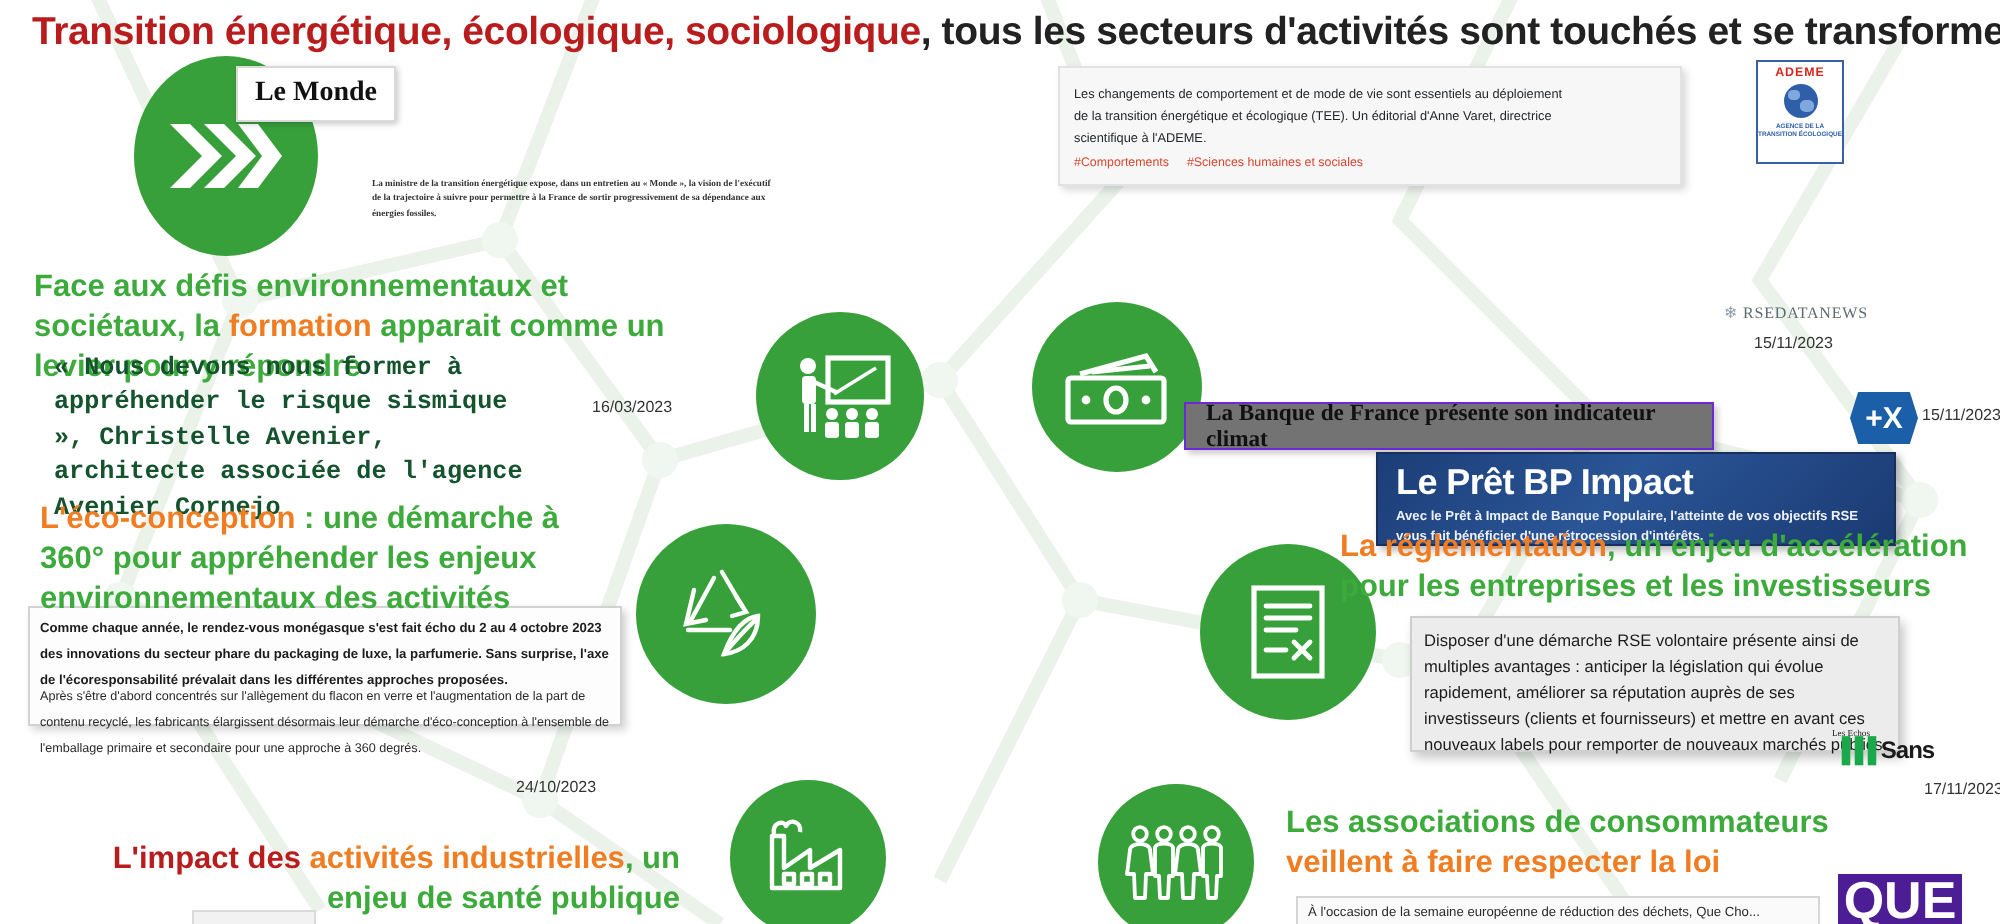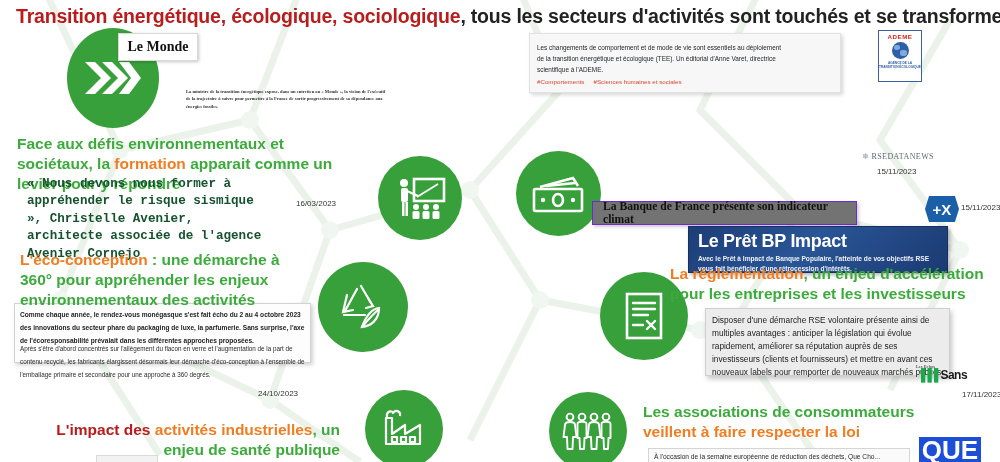--- a/index.html
+++ b/index.html
@@ -168,21 +168,21 @@
   .reg-text {
     position:absolute; z-index:6; font-size:8.3px; line-height:1.58; color:#1c1c1c;
   }
   .echos-logo { position:absolute; z-index:7; text-align:center; }
   .echos-logo .el-top { font-size:4.6px; color:#222; font-family:"Liberation Serif", serif; text-align:left; padding-left:2px;}
   .echos-logo .el-main { font-size:12px; font-weight:bold; color:#1a1a1a; letter-spacing:-0.5px; line-height:1; }
   .echos-logo .el-main .bars { color:#19a94a; letter-spacing:-2px; }
 
   
   .que-logo {
-    position:absolute; z-index:7; background:#1d4ed8;
+    position:absolute; z-index:7; background:#4c1d95;
     color:#fff; font-weight:bold; font-size:26px; letter-spacing:0px;
     display:flex; align-items:center; justify-content:center;
     font-family:"Liberation Sans", sans-serif;
   }
   .que-card {
     position:absolute; background:#fafafa; border:1px solid #d5d5d5;
     z-index:5;
   }
   .que-text { position:absolute; z-index:6; font-size:6.6px; color:#2a2a2a; line-height:1.5; }
 

